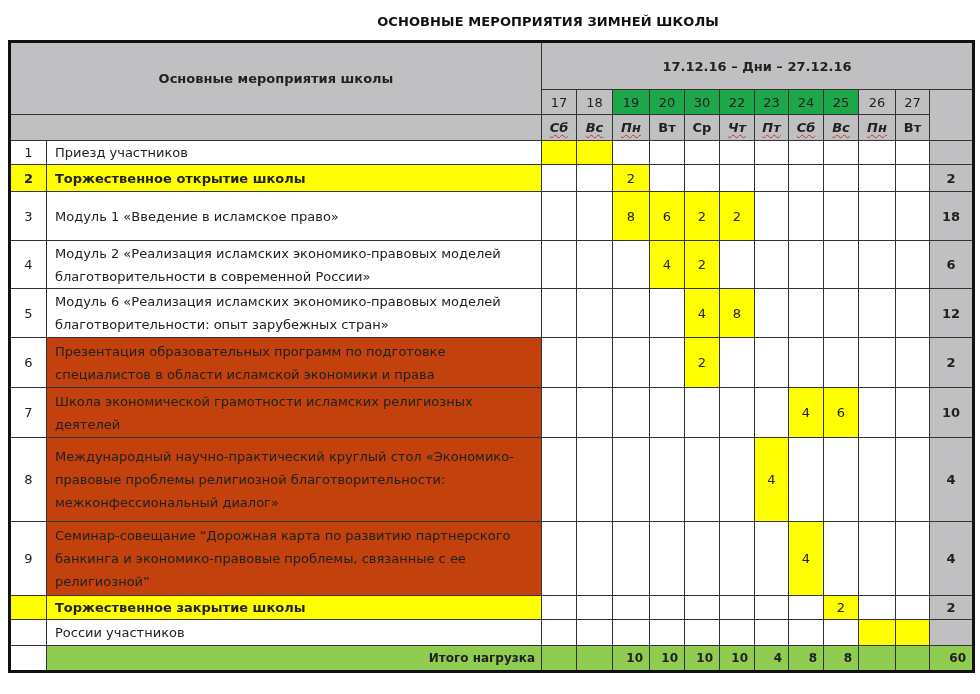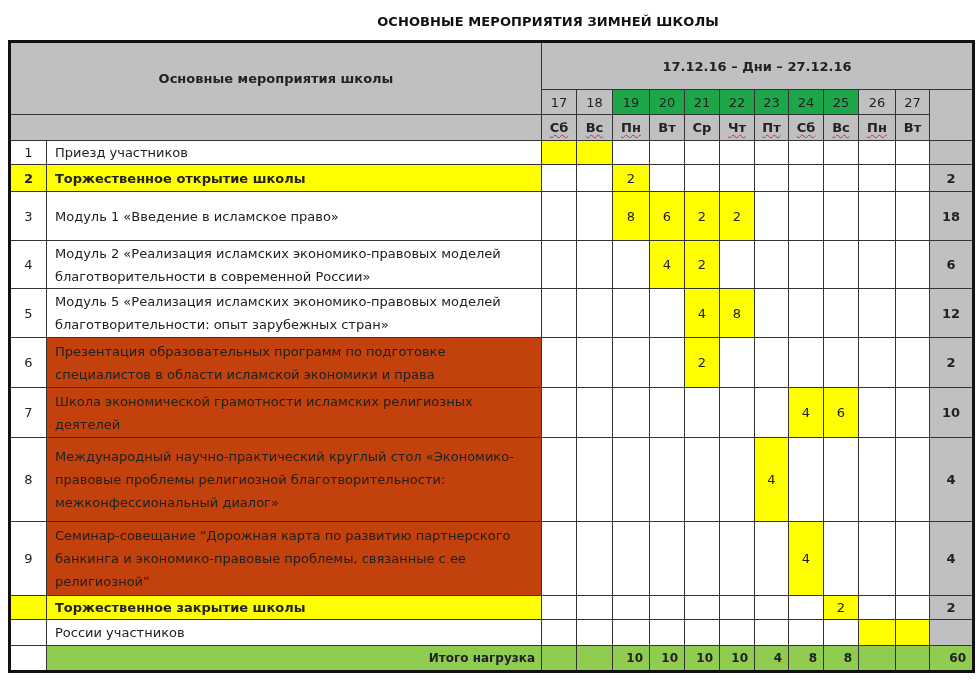--- a/index.html
+++ b/index.html
@@ -4,21 +4,21 @@
 <style>
   html,body{margin:0;padding:0;background:#ffffff;}
   body{width:980px;height:694px;position:relative;overflow:hidden;font-family:"DejaVu Sans","Liberation Sans",sans-serif;color:#222;}
   .title{position:absolute;left:0;width:1096px;top:14px;text-align:center;font-weight:bold;font-size:13px;letter-spacing:0.1px;color:#111;}
   table.sched{position:absolute;left:8px;top:40px;border-collapse:collapse;border:3px solid #111;table-layout:fixed;}
   table.sched td{border:1px solid #333;padding:0;font-size:13px;text-align:center;vertical-align:middle;overflow:hidden;}
   td.hdr{background:#c0bfc2;font-weight:bold;}
   td.day-num{font-weight:normal;background:#c0bfc2;}
   td.day-num.work{background:#1ea64b;}
   td.weekday{font-weight:bold;background:#c0bfc2;font-size:12px;}
-  td.weekday .wavy{text-decoration:underline wavy #c0392b;text-decoration-thickness:1px;text-underline-offset:2px;}
+  td.weekday .wavy{text-decoration:underline wavy #c0392b;text-decoration-thickness:1px;text-underline-offset:2px;font-style:italic;}
   td.num{background:#fff;}
   td.act{text-align:left !important;padding:0 8px !important;line-height:23px;font-size:12.6px;margin-left:13px;}
   td.g{background:#c2410c;}
   td.y{background:#ffff00;}
   td.w{background:#fff;}
   td.total{background:#c0bfc2;font-weight:bold;}
   td.bold{font-weight:bold;}
   tr.foot td{background:#8fcc4f;font-weight:bold;font-size:12px;text-align:right;padding-right:6px;}
   tr.foot td.num{background:#fff;}
   tr.foot td.lbl{padding-right:6px;margin-top:7px;}
@@ -48,21 +48,21 @@
   <tbody id="tbody">
     <tr style="height:48px">
       <td class="hdr" colspan="2" rowspan="2">Основные мероприятия школы</td>
       <td class="hdr" colspan="12">17.12.16 – Дни – 27.12.16</td>
     </tr>
     <tr style="height:25px" id="dayNumRow">
         <td class="day-num">17</td>
         <td class="day-num">18</td>
         <td class="day-num work">19</td>
         <td class="day-num work">20</td>
-        <td class="day-num work">21</td>
+        <td class="day-num work">30</td>
         <td class="day-num work">22</td>
         <td class="day-num work">23</td>
         <td class="day-num work">24</td>
         <td class="day-num work">25</td>
         <td class="day-num">26</td>
         <td class="day-num">27</td>
         <td class="hdr" rowspan="2"></td>
       </tr>
     <tr style="height:26px" id="weekdayRow">
       <td class="hdr" colspan="2"></td>
@@ -137,21 +137,21 @@
         <td class="w"></td>
         <td class="w"></td>
         <td class="w"></td>
         <td class="w"></td>
         <td class="w"></td>
         <td class="w"></td>
         <td class="total">6</td>
       </tr>
       <tr style="height: 49px;">
         <td class="num">5</td>
-        <td class="act w">Модуль 5  «Реализация исламских экономико-правовых моделей благотворительности: опыт зарубежных стран»</td>
+        <td class="act w">Модуль 6  «Реализация исламских экономико-правовых моделей благотворительности: опыт зарубежных стран»</td>
         <td class="w"></td>
         <td class="w"></td>
         <td class="w"></td>
         <td class="w"></td>
         <td class="y">4</td>
         <td class="y">8</td>
         <td class="w"></td>
         <td class="w"></td>
         <td class="w"></td>
         <td class="w"></td>

